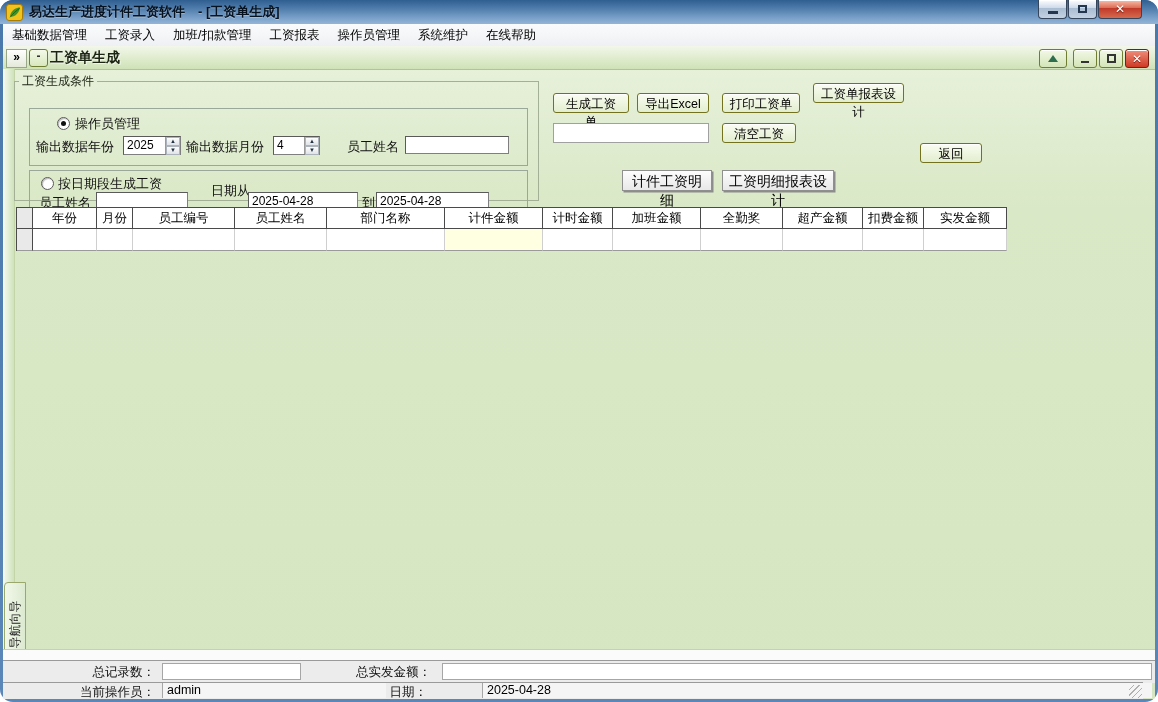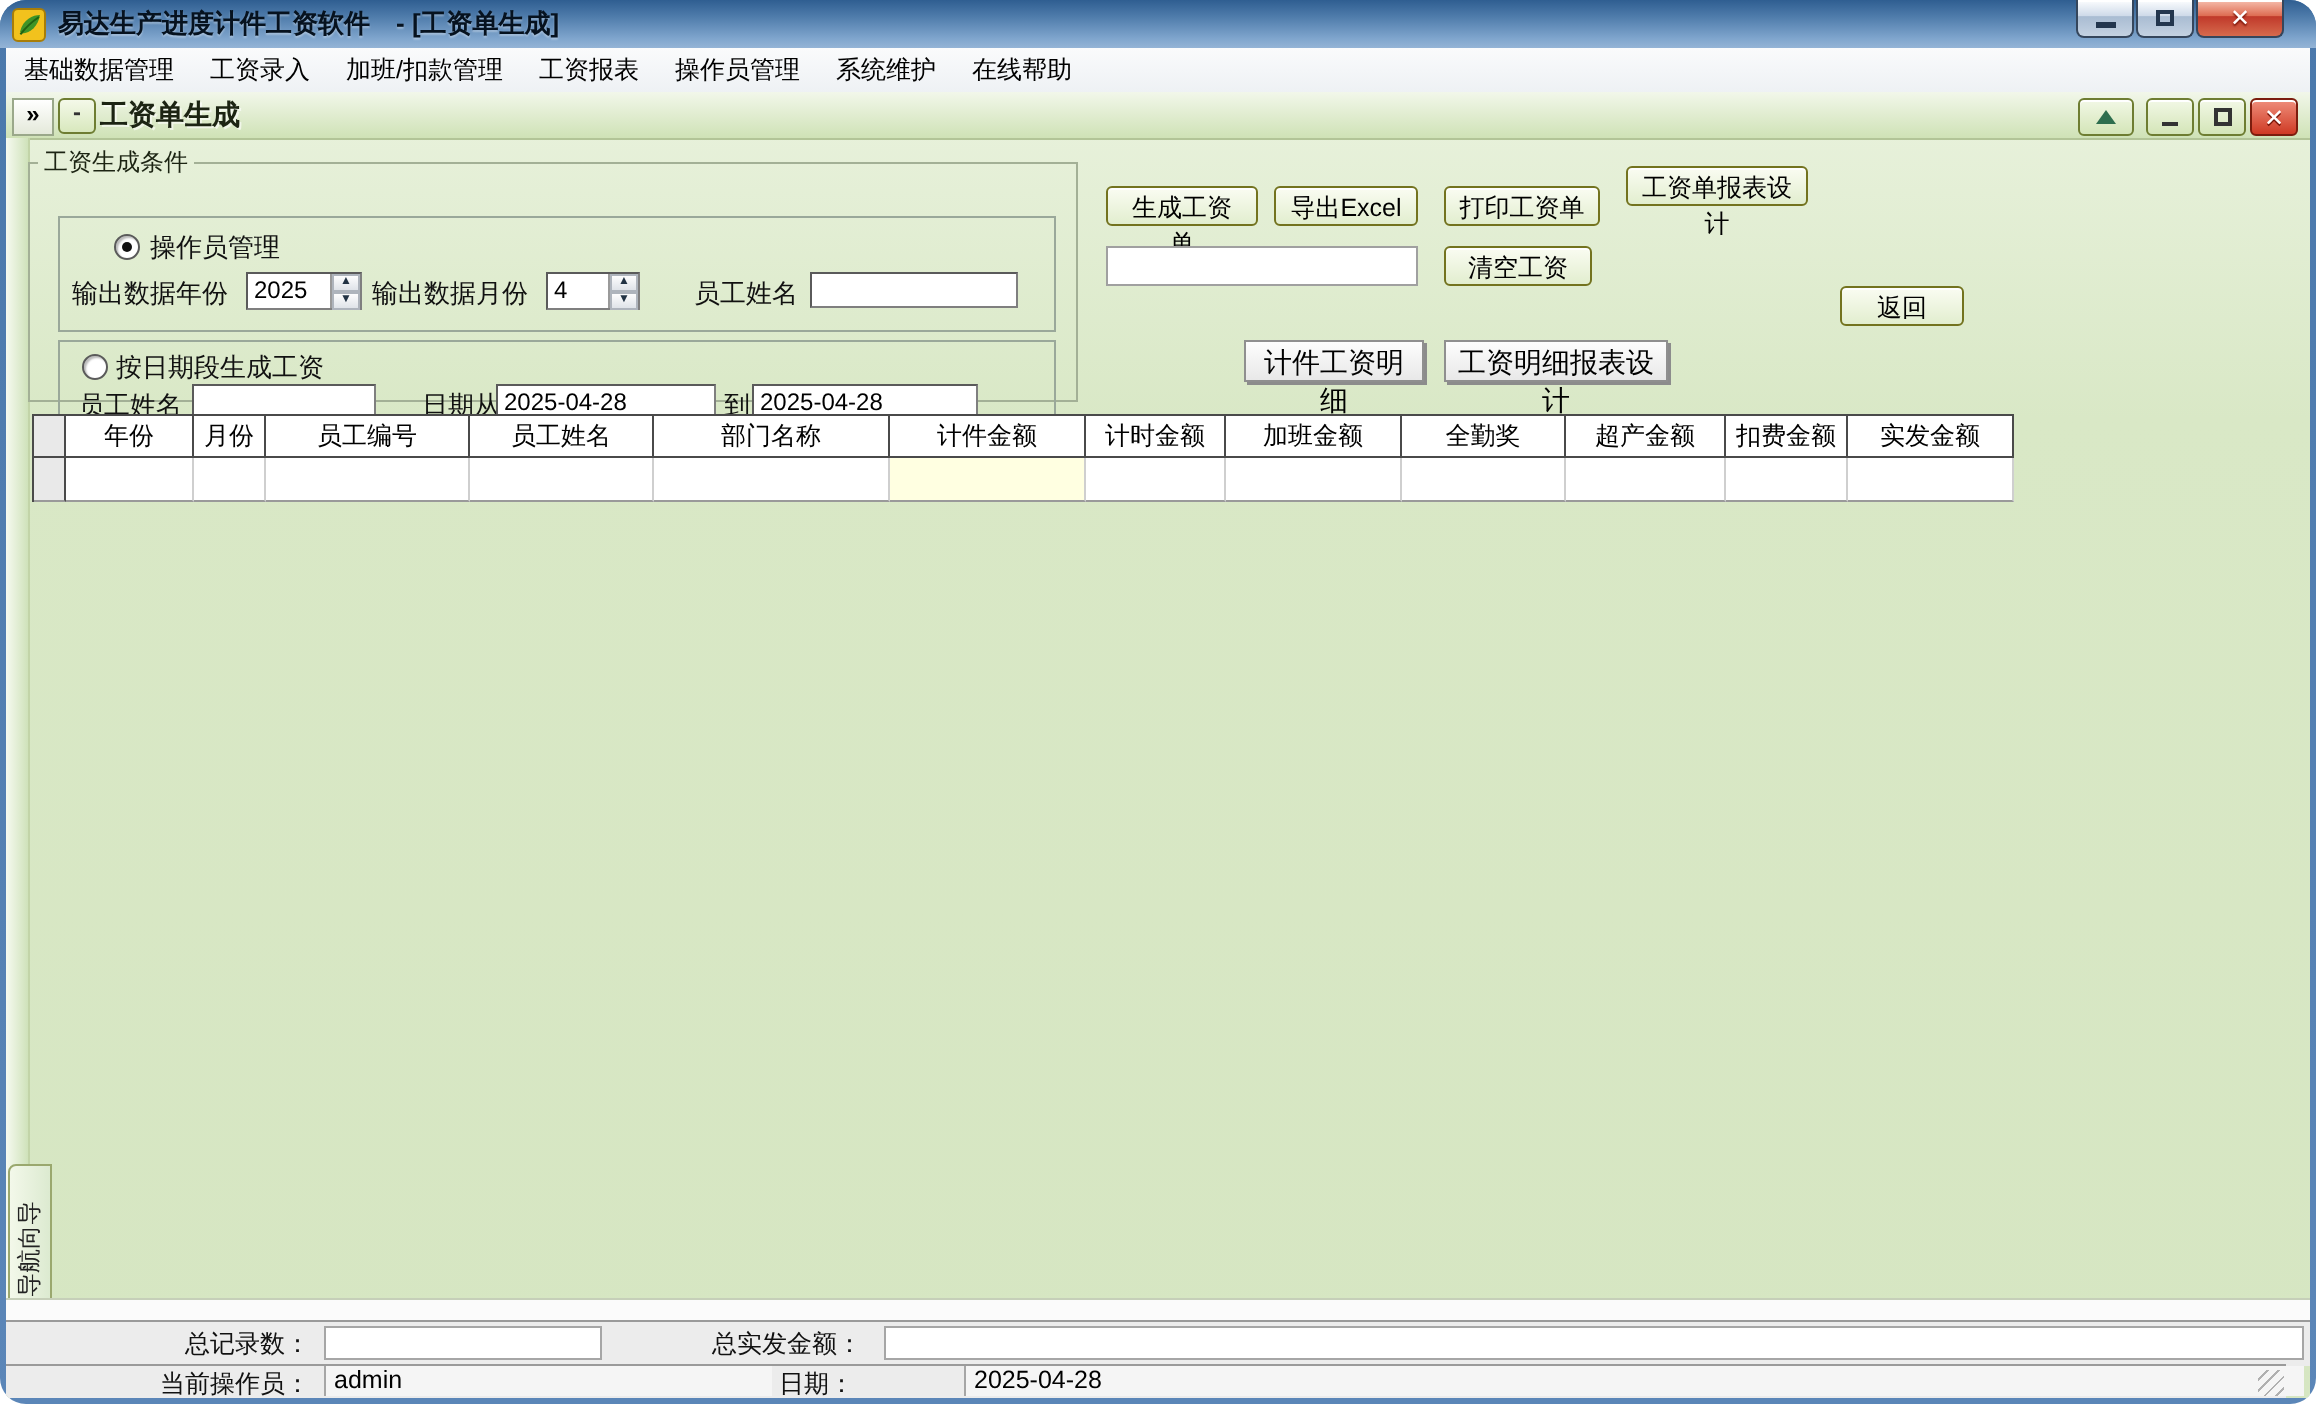--- a/index.html
+++ b/index.html
@@ -173,21 +173,21 @@
             </span>
         </div>
         <span class="flabel" style="left:332px;top:48px;">员工姓名</span>
         <input class="tinput" style="left: 390px; top: 46px; width: 104px;" value="">
 
         <div class="inner-box box-range"></div>
         <span class="radio" style="left:26px;top:87px;position:absolute;"></span>
         <span class="flabel" style="left:43px;top:85px;">按日期段生成工资</span>
         <span class="flabel" style="left:24px;top:104px;">员工姓名</span>
         <input class="tinput" style="left: 81px; top: 102px; width: 92px;" value="">
-        <span class="flabel" style="left:196px;top:92px;margin-top:12px;">日期从</span>
+        <span class="flabel" style="left:196px;top:92px;">日期从</span>
         <input class="tinput" style="left: 233px; top: 102px; width: 110px;" value="2025-04-28">
         <span class="flabel" style="left:347px;top:104px;">到</span>
         <input class="tinput" style="left: 361px; top: 102px; width: 113px;" value="2025-04-28">
       </fieldset>
 
       <button class="gbtn" style="left:550px;top:47px;width:76px;">生成工资单</button>
       <button class="gbtn" style="left:634px;top:47px;width:72px;">导出Excel</button>
       <button class="gbtn" style="left:719px;top:47px;width:78px;">打印工资单</button>
       <button class="gbtn" style="left:810px;top:37px;width:91px;">工资单报表设计</button>
       <button class="gbtn" style="left:917px;top:61px;width:62px;margin-top:36px;">返回</button>

